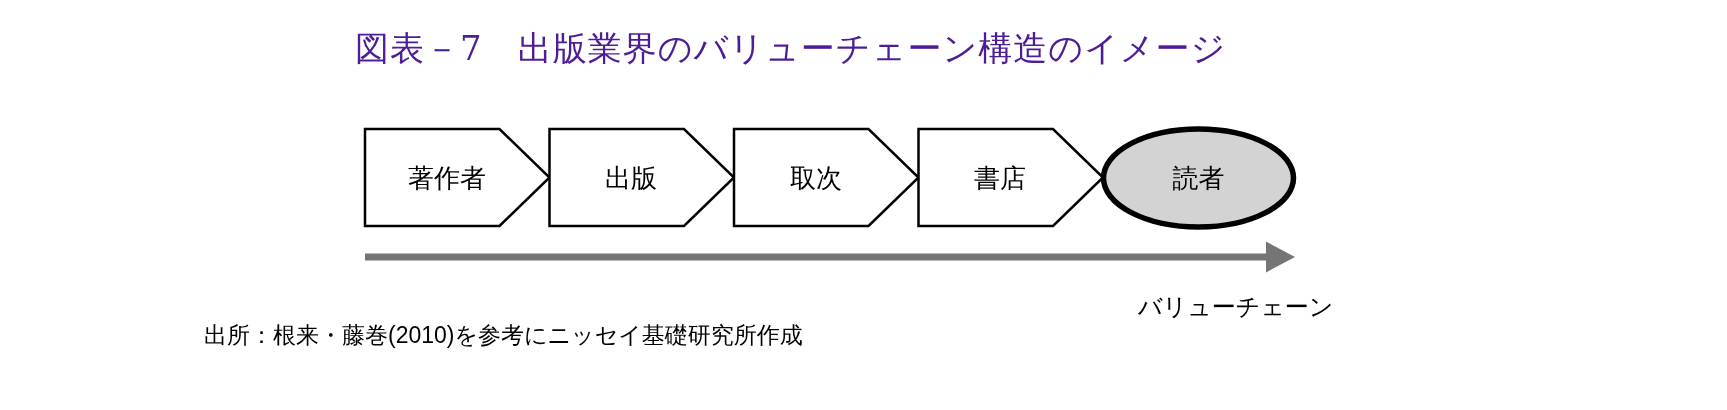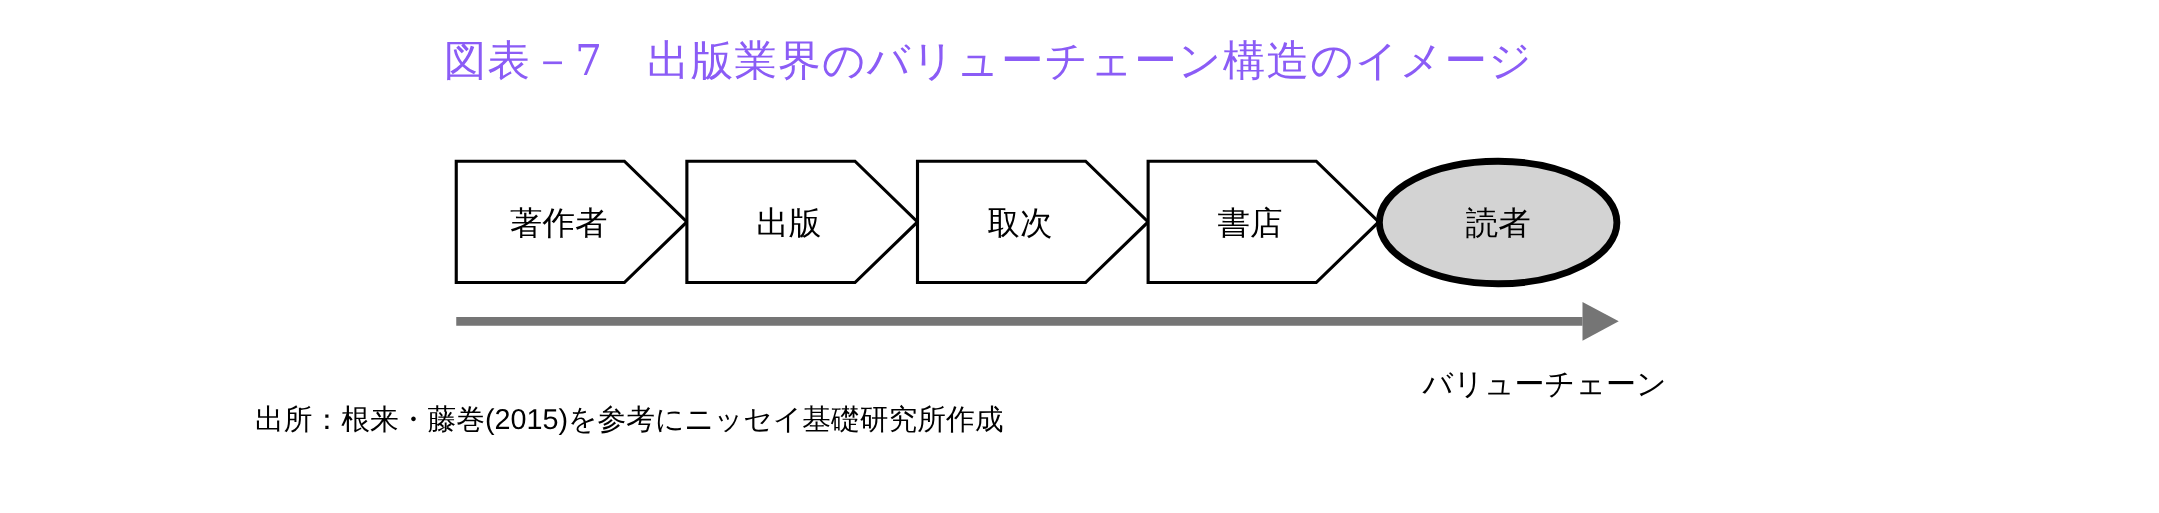--- a/index.html
+++ b/index.html
@@ -17,21 +17,21 @@
   }
   .figure-title {
     position: absolute;
     left: 355px;
     top: 26px;
     width: 860px;
     text-align: center;
     font-family: "DejaVu Serif", "Liberation Serif", serif;
     font-size: 34px;
     letter-spacing: 1px;
-    color: #8b5cf6;
+    color: #4c1d95;
     white-space: nowrap;
   }
   .diagram-svg {
     position: absolute;
     left: 0;
     top: 0;
   }
   .stage-shape {
     fill: #ffffff;
     stroke: #000000;
@@ -97,15 +97,15 @@
     </g>
 
     <g>
       <line x1="365" y1="257" x2="1266" y2="257" stroke-width="7" stroke="#757575"></line>
       <polygon points="1266,241.5 1295,257 1266,272.5" fill="#757575"></polygon>
     </g>
   </svg>
 
   <div class="arrow-label">バリューチェーン</div>
 
-  <div class="source-note">出所：根来・藤巻(2015)を参考にニッセイ基礎研究所作成</div>
+  <div class="source-note">出所：根来・藤巻(2010)を参考にニッセイ基礎研究所作成</div>
 
 </div>
 
 </body></html>

